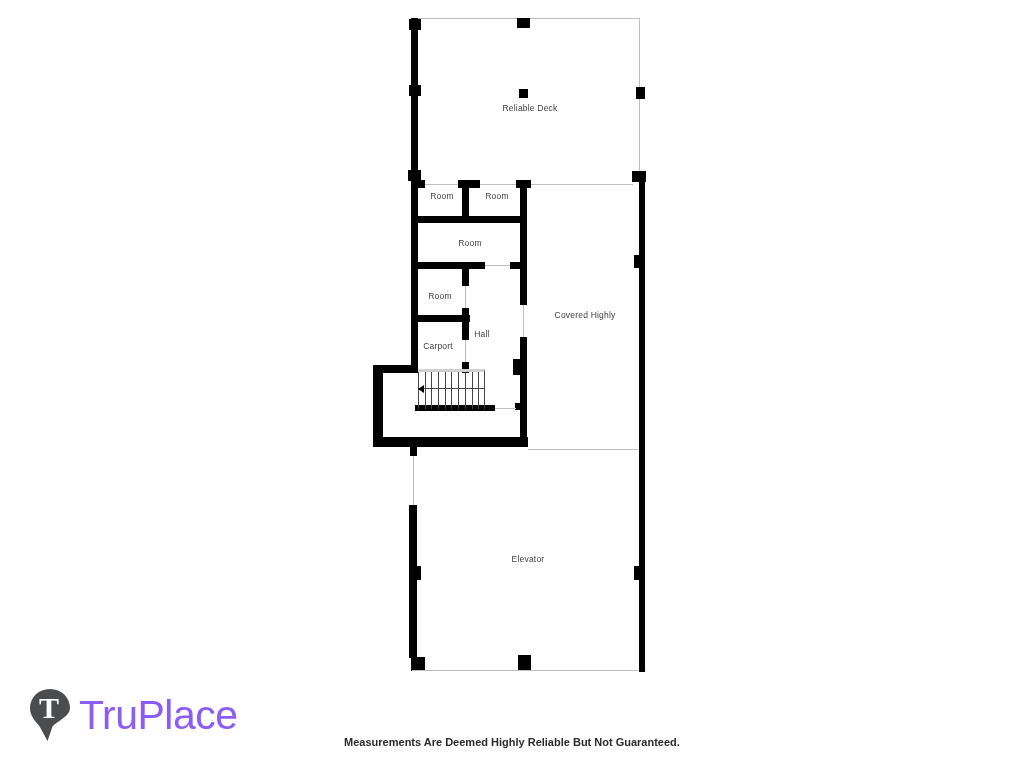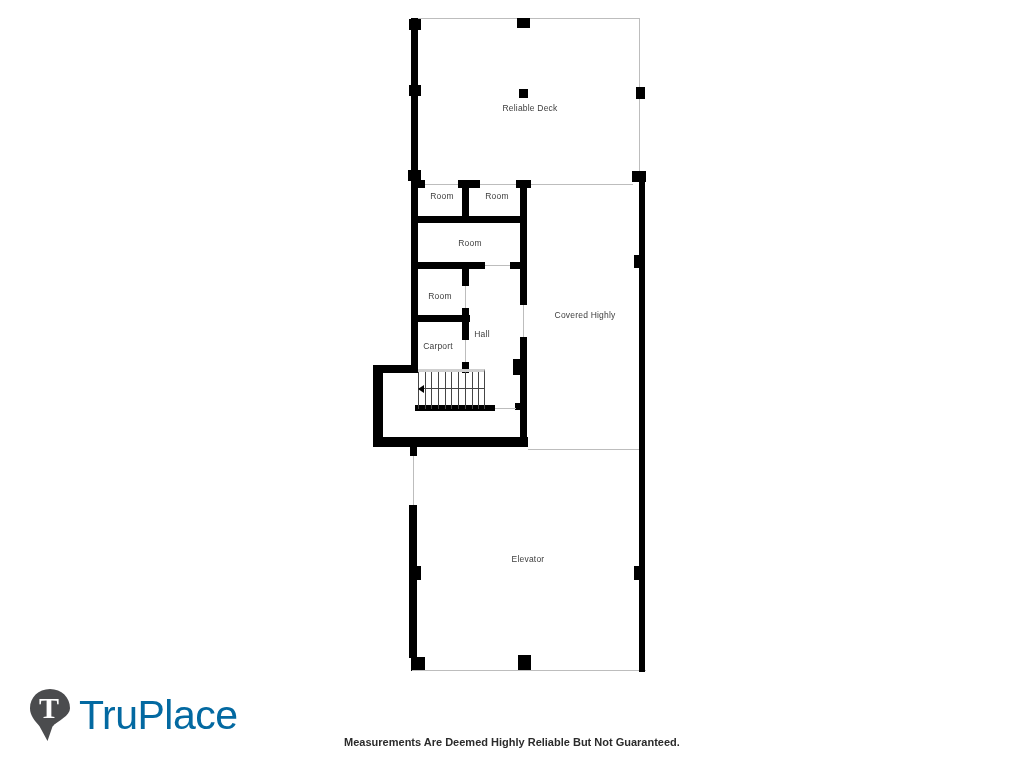--- a/index.html
+++ b/index.html
@@ -22,21 +22,21 @@
     border-top:3px solid #cfcfcf;border-right:1px solid #454545;
     box-sizing:border-box;
   }
   .stairs-run{position:absolute;left:0;right:0;top:16px;height:1px;background:#454545;}
   .stairs-arrow{
     position:absolute;left:0;top:13px;width:0;height:0;
     border-top:4px solid transparent;border-bottom:4px solid transparent;
     border-right:6px solid #000;
   }
   .logo{position:absolute;left:28px;top:688px;display:flex;align-items:center;gap:7px;}
-  .logo-text{font-size:41px;color:#0369a1;letter-spacing:-.5px;}
+  .logo-text{font-size:41px;color:#8b5cf6;letter-spacing:-.5px;}
   .disclaimer{
     position:absolute;left:0;right:0;top:736px;text-align:center;
     font-size:11px;font-weight:600;color:#2b2b2b;
   }
 </style>
 </head>
 <body>
 
 <div style="position:absolute;inset:0;">
 

